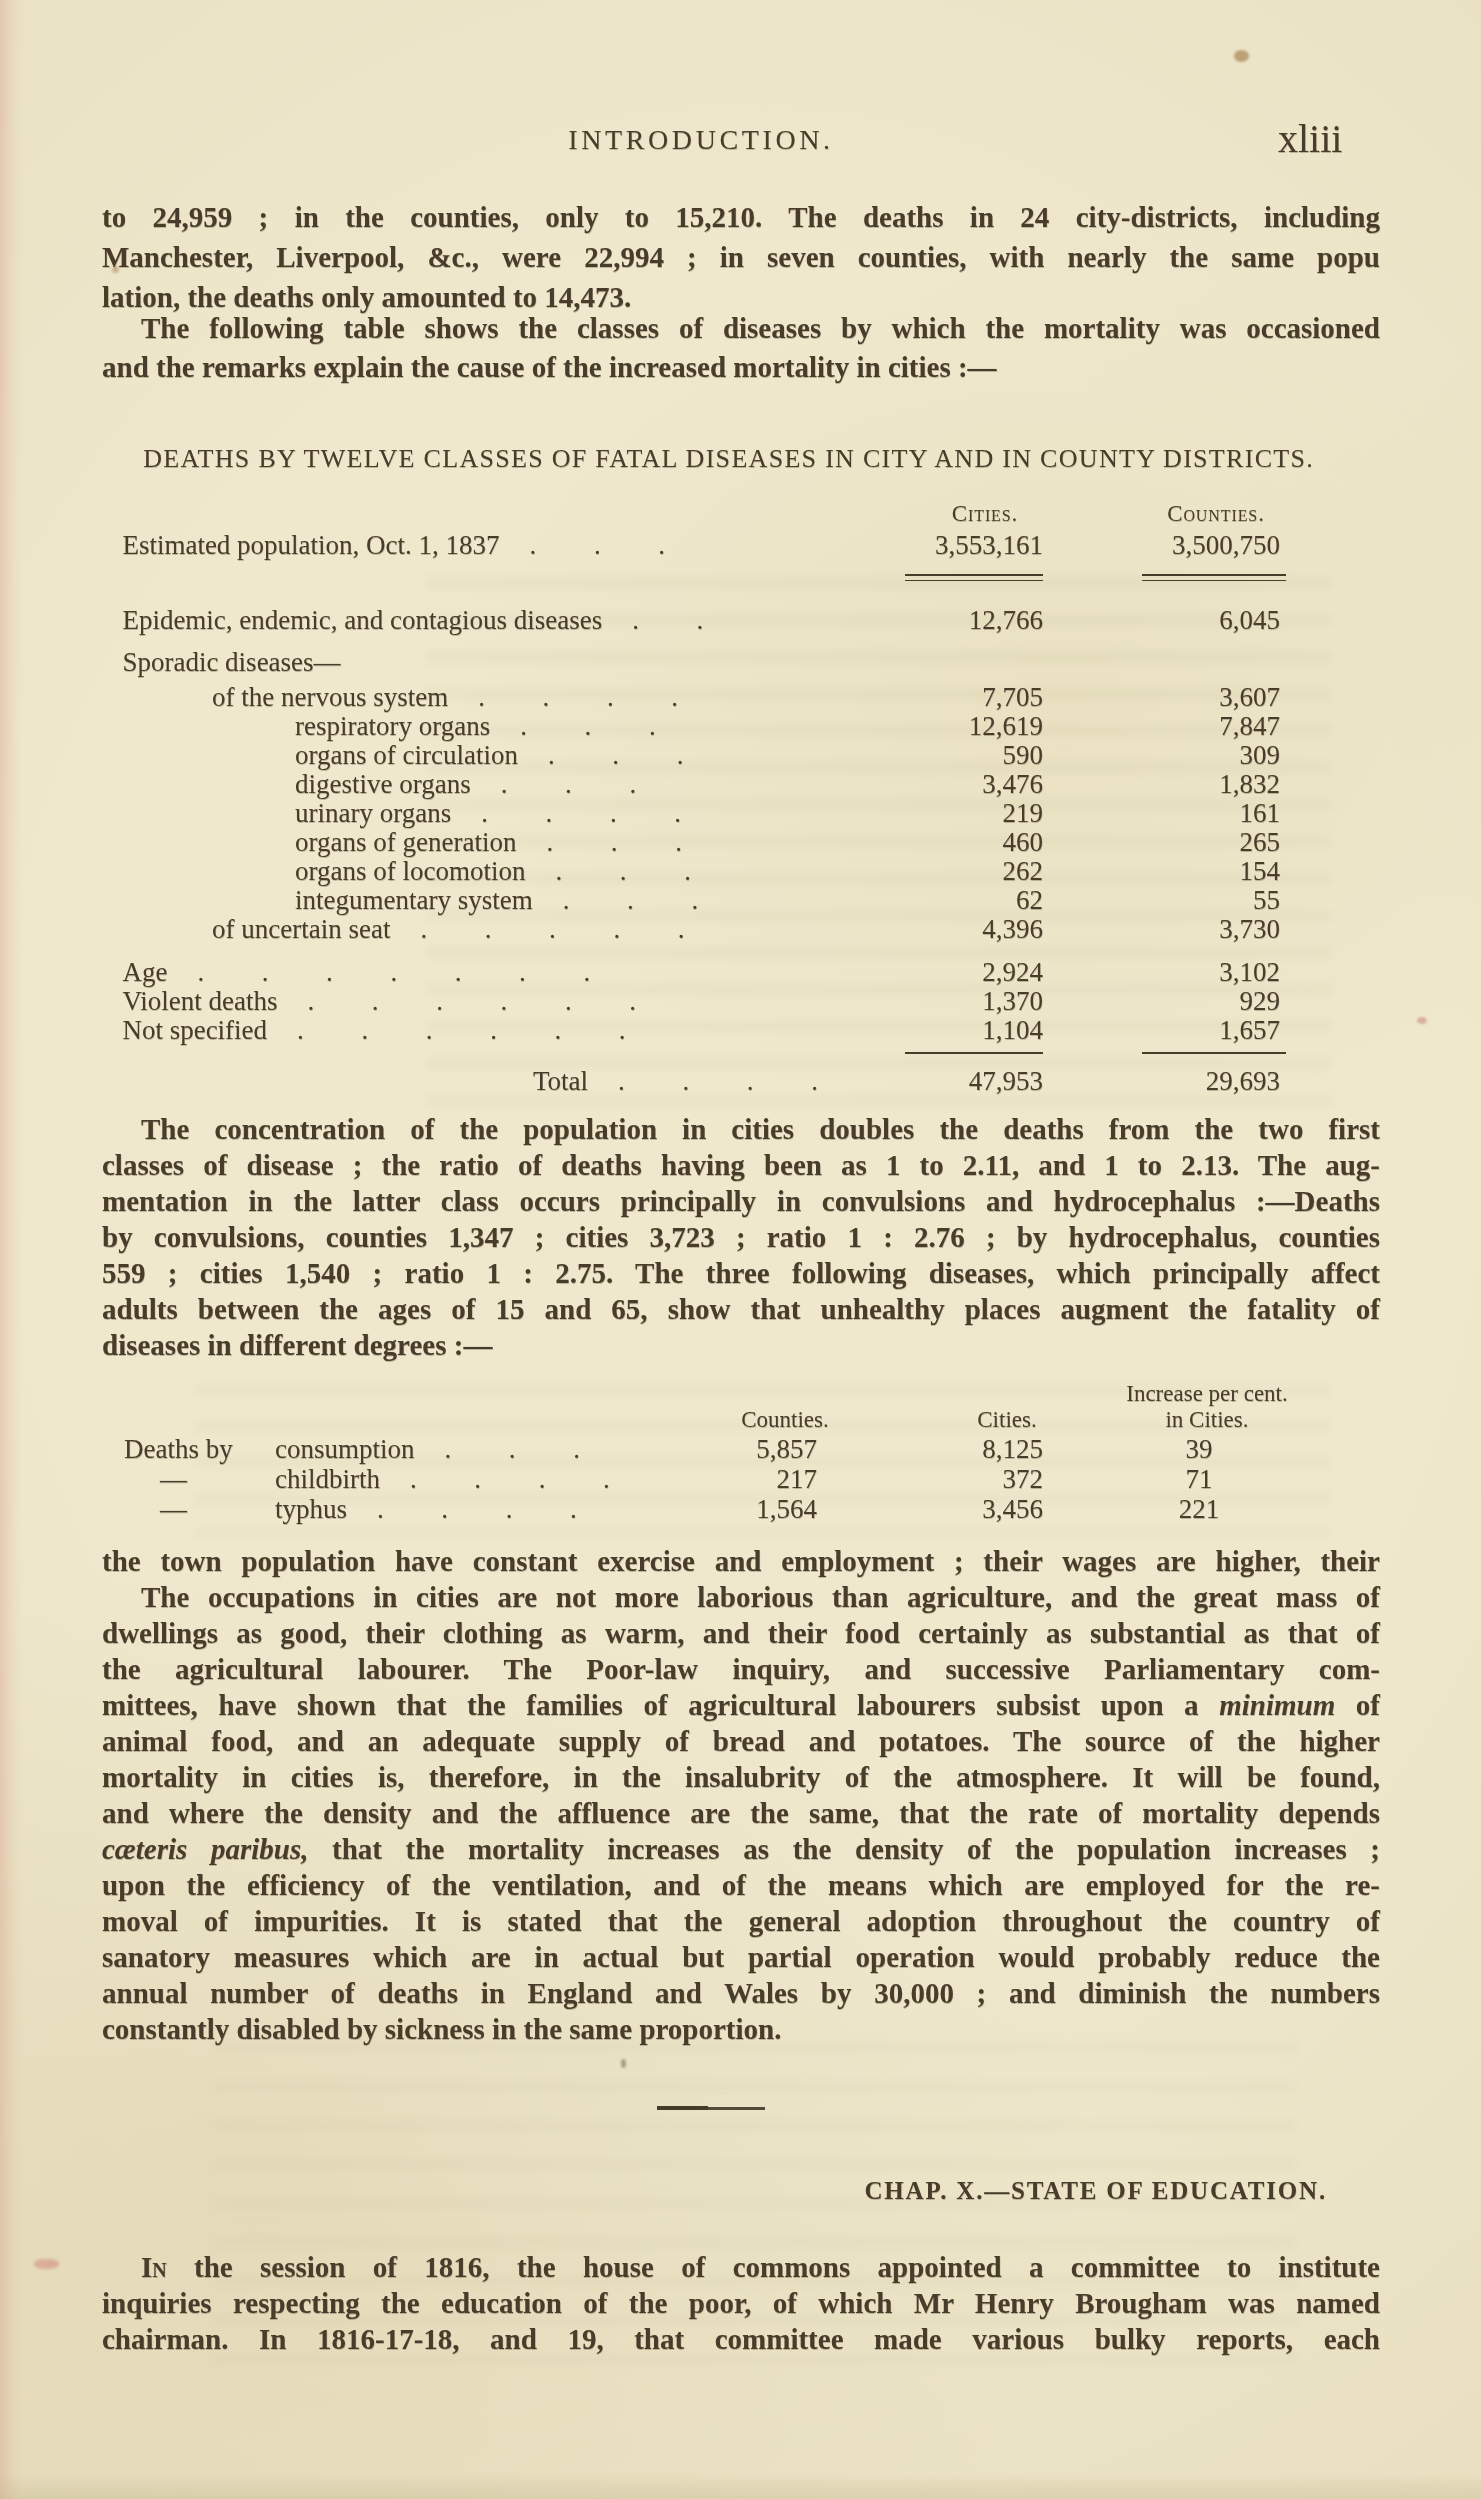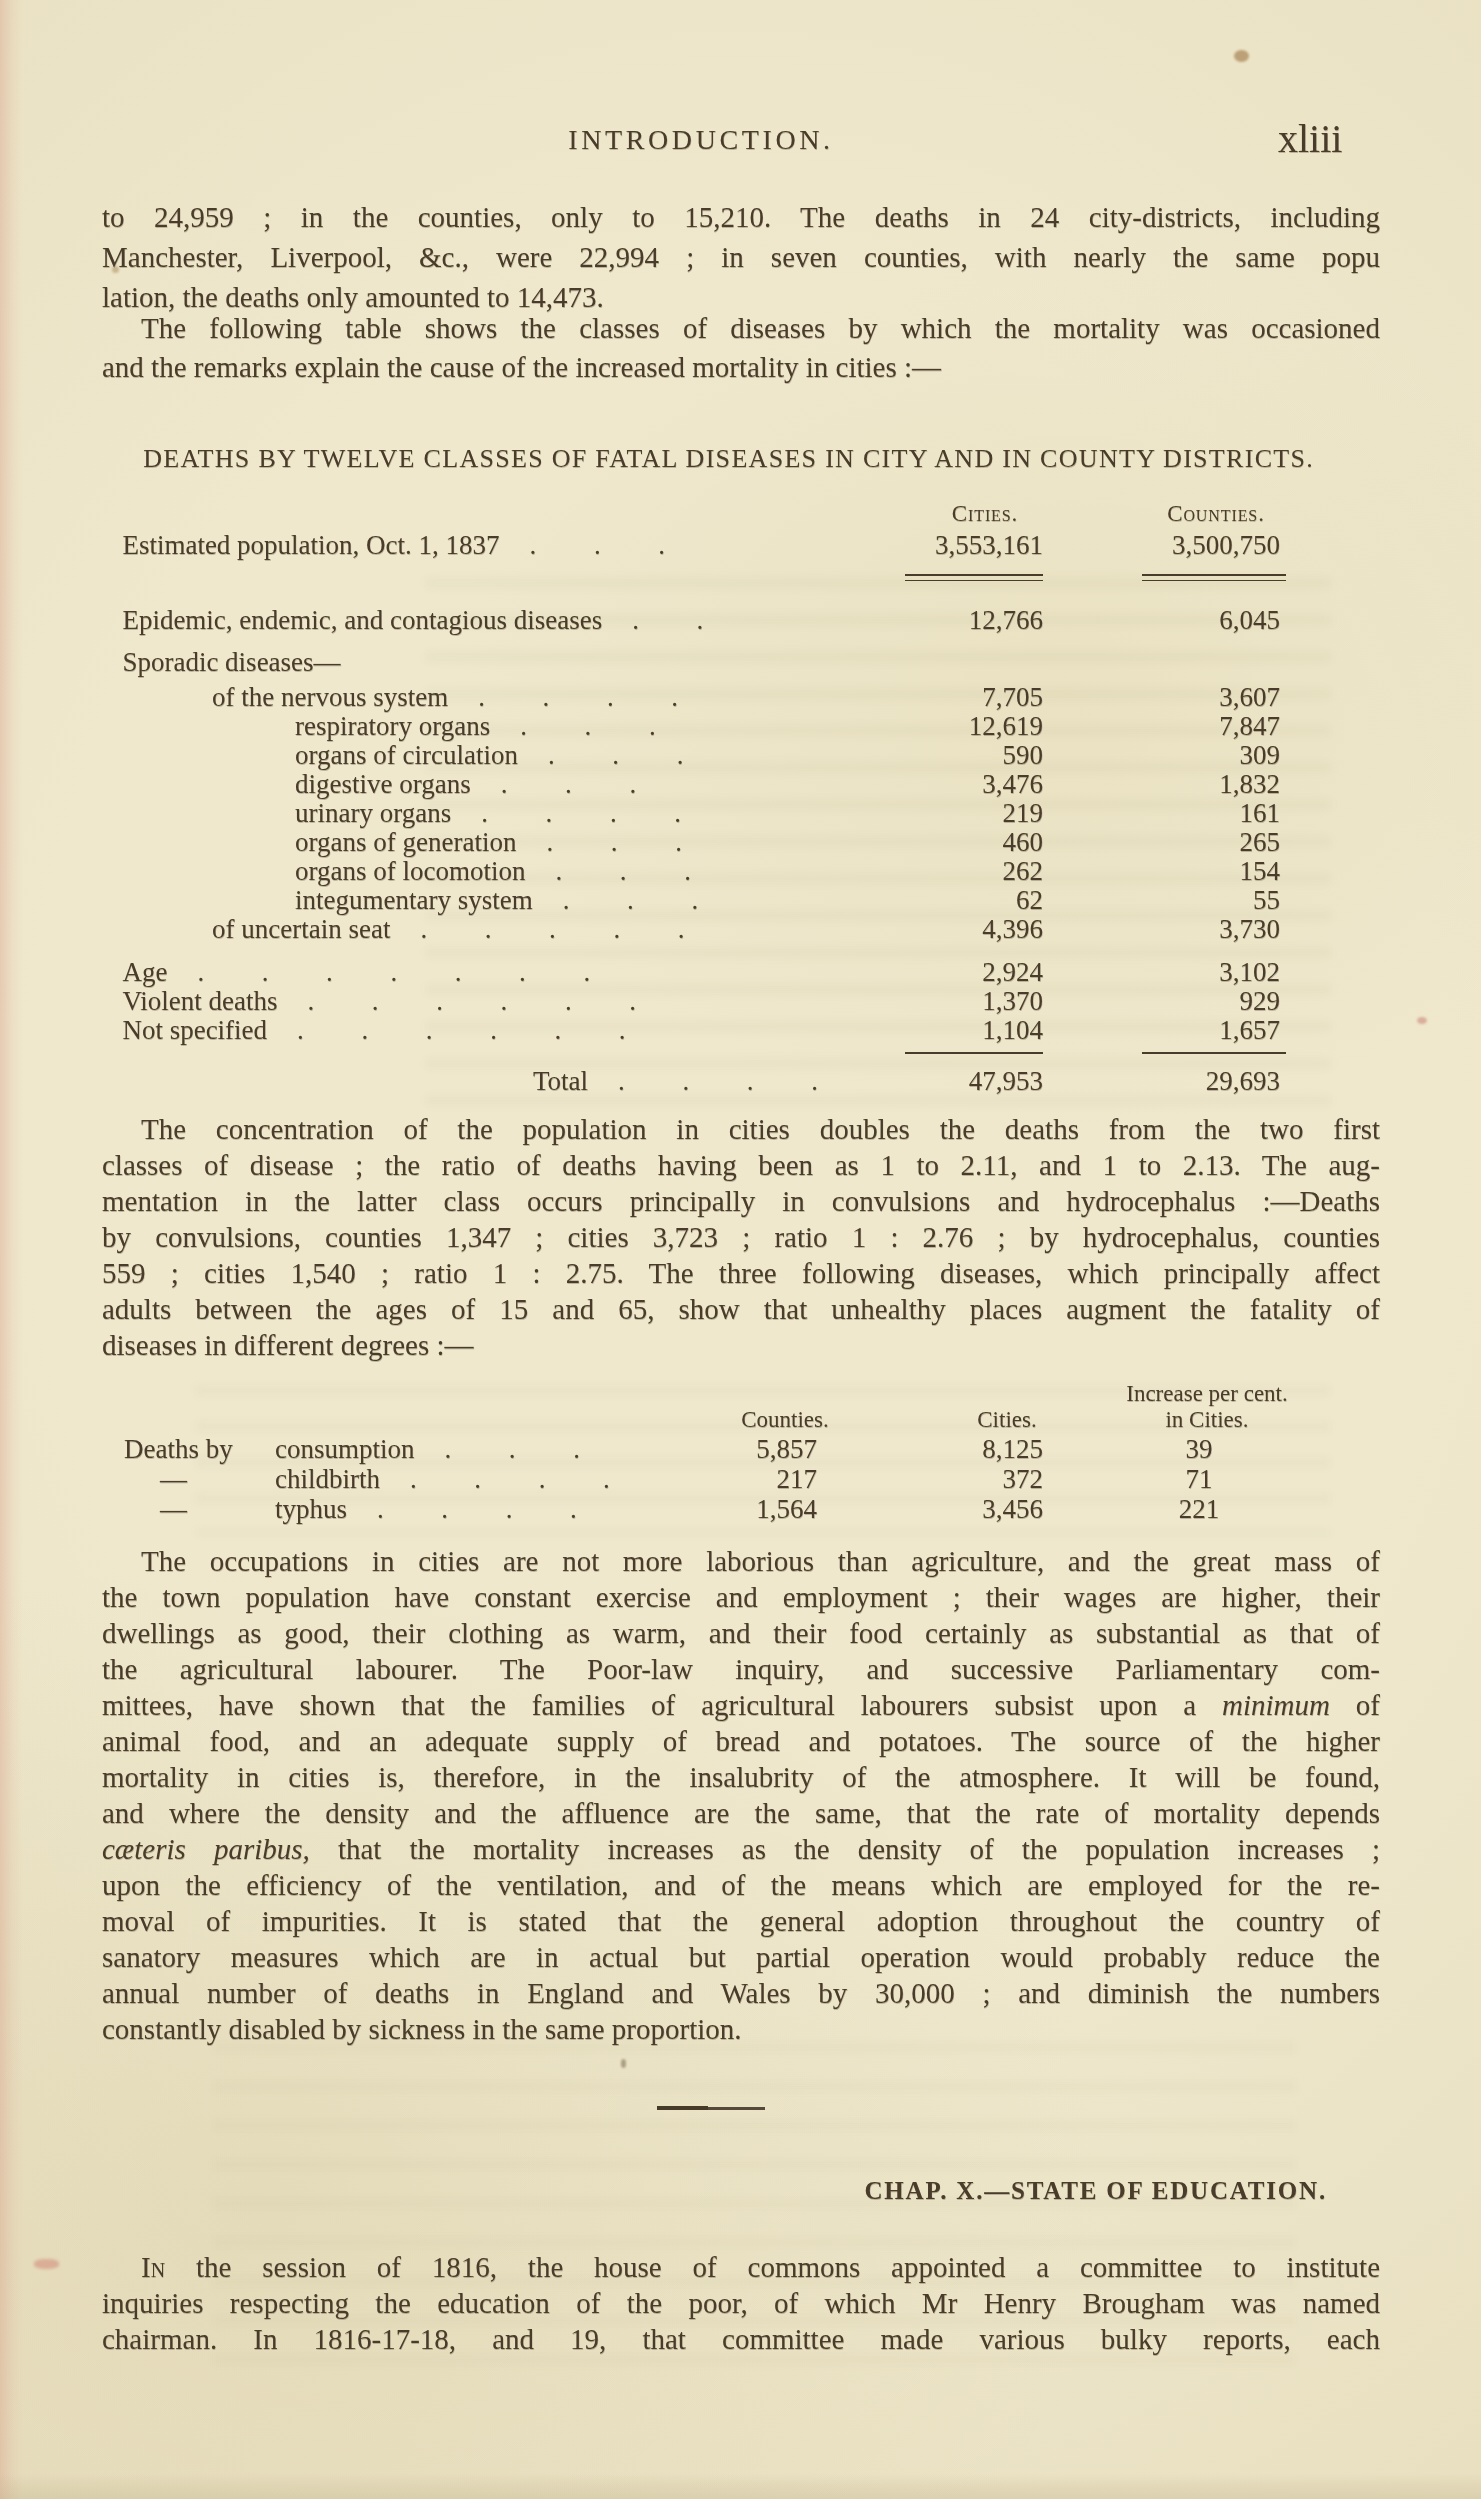--- a/index.html
+++ b/index.html
@@ -32,21 +32,21 @@
   .f2 { left:112px;  top:266px; width:7px;  height:7px;  background:rgba(150,110,60,0.40); filter:blur(0.9px); }
   .f3 { left:34px;   top:2259px; width:25px; height:9.8px; background:rgba(205,118,106,0.45); filter:blur(1.8px); border-radius:40%; }
   .f4 { left:1417px; top:1017px; width:9.8px; height:7px; background:rgba(198,120,108,0.50); filter:blur(0.9px); }
   .f5 { left:621px;  top:2059px; width:5.3px; height:9px; background:rgba(90,75,55,0.45); filter:blur(0.9px); }
 
   .head-title { position:absolute; top:124px; left:102px; width:1198px; text-align:center;
     font-size:28px; letter-spacing:3.6px; }
   .page-num { position:absolute; top:115px; left:1278px; font-size:40px; }
 
   .para { position:absolute; left:102px; width:1278px; font-size:29px; }
-  .para .ln { text-align:justify; text-align-last:justify; text-justify:inter-word; white-space:normal; }
+  .para .ln { text-align:justify; text-align-last:justify; text-justify:inter-word; white-space:normal;font-weight:bold; }
   .para .ln.last { text-align-last:auto; }
   .para .ln.ind { text-indent:39px; }
   .sc { font-variant:small-caps; }
 
   
   .t1 { position:absolute; left:102px; top:444px; width:1278px; font-size:27px; }
   .t1-title { width:1278px; text-align:center; transform:translateX(-12.4px);
     font-weight:normal; font-size:26px; letter-spacing:1.3px; }
   .t1-colhead { position:absolute; top:57px; font-variant:small-caps; font-size:23px;
     letter-spacing:0.9px; text-align:center; }
@@ -208,22 +208,22 @@
           <span class="pfx dash">—</span>
           <div class="termline"><span class="term">typhus</span><span class="dots">.   .   .   .</span></div>
           <span class="v w1">1,564</span>
           <span class="v w2">3,456</span>
           <span class="v w3">221</span>
         </div>
       </div>
   </section>
 
   <div class="para" style="top:1543px; line-height:36px;">
+      <div class="ln">the town population have constant exercise and employment ; their wages are higher, their</div>
       <div class="ln ind">The occupations in cities are not more laborious than agriculture, and the great mass of</div>
-      <div class="ln">the town population have constant exercise and employment ; their wages are higher, their</div>
       <div class="ln">dwellings as good, their clothing as warm, and their food certainly as substantial as that of</div>
       <div class="ln">the agricultural labourer. The Poor-law inquiry, and successive Parliamentary com-</div>
       <div class="ln">mittees, have shown that the families of agricultural labourers subsist upon a <i>minimum</i> of</div>
       <div class="ln">animal food, and an adequate supply of bread and potatoes. The source of the higher</div>
       <div class="ln">mortality in cities is, therefore, in the insalubrity of the atmosphere. It will be found,</div>
       <div class="ln">and where the density and the affluence are the same, that the rate of mortality depends</div>
       <div class="ln"><i>cæteris paribus,</i> that the mortality increases as the density of the population increases ;</div>
       <div class="ln">upon the efficiency of the ventilation, and of the means which are employed for the re-</div>
       <div class="ln">moval of impurities. It is stated that the general adoption throughout the country of</div>
       <div class="ln">sanatory measures which are in actual but partial operation would probably reduce the</div>

